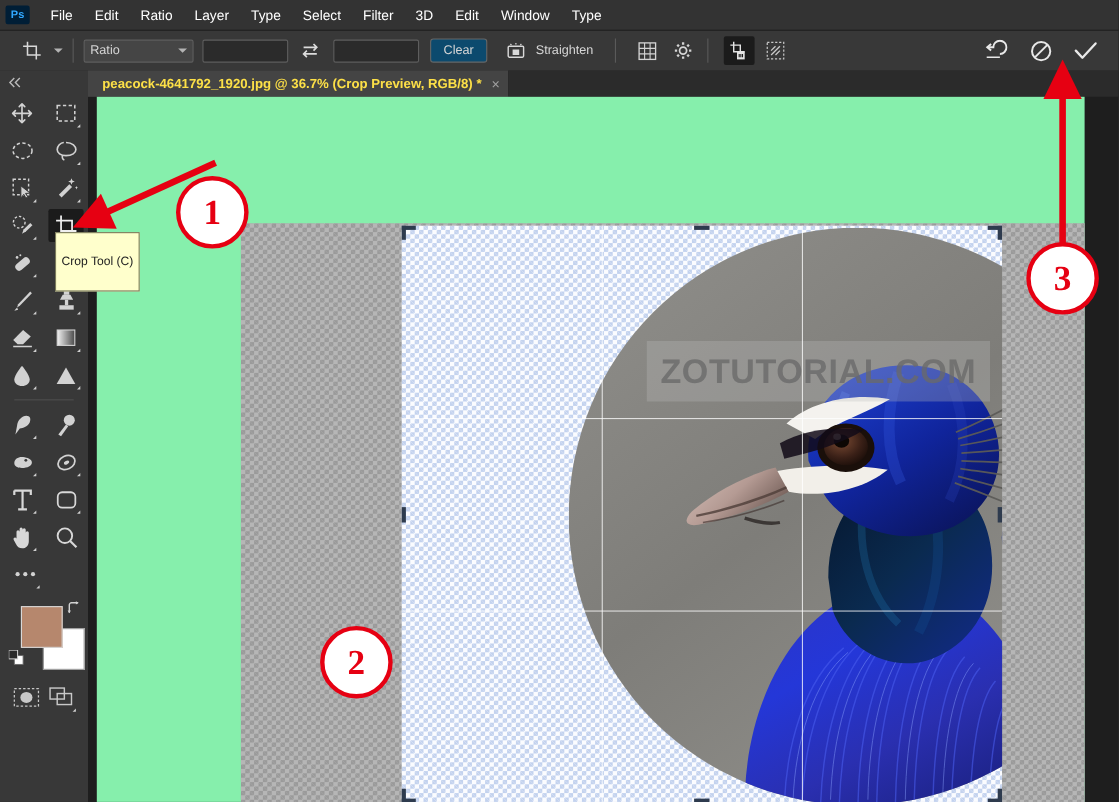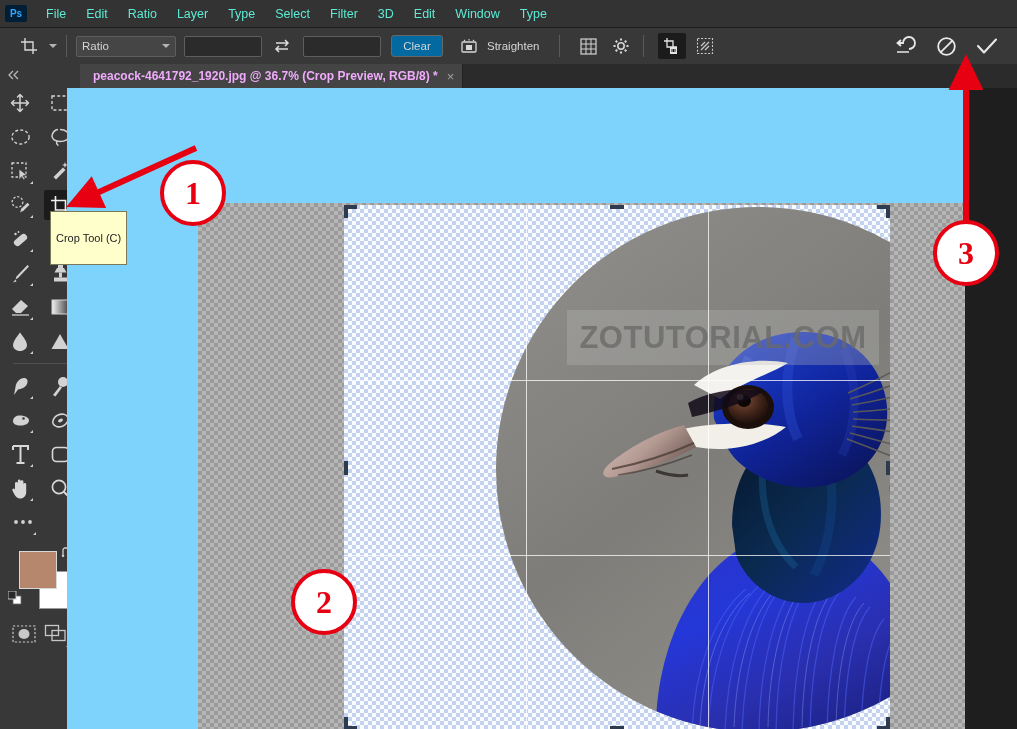--- a/index.html
+++ b/index.html
@@ -8,57 +8,57 @@
 
   #app { position:relative; width:1017px; height:729px; background:#1e1e1e; }
 
   
   .menubar { position:absolute; left:0; top:0; width:1017px; height:27px;
     background:#333333; display:flex; align-items:center; }
   .ps-logo { width:22px; height:17px; margin-left:5px; margin-right:9px;
     background:#001e36; color:#31a8ff; font-size:10px; font-weight:bold;
     display:flex; align-items:center; justify-content:center; border-radius:2px;
     font-family:"Liberation Sans", sans-serif; letter-spacing:0px; }
-  .menu-item { color:#5eead4; font-size:12.5px; padding:4px 10px; cursor:default;
+  .menu-item { color:#ffffff; font-size:12.5px; padding:4px 10px; cursor:default;
     white-space:nowrap; }
 
   
   .optionsbar { position:absolute; left:0; top:28px; width:1017px; height:37px;
     background:#383838; border-bottom:1px solid #2b2b2b; display:flex;
     align-items:center; }
   .ob-grip { width:10px; height:37px; }
   .tool-preset { display:flex; align-items:center; margin-left:6px; }
   .tool-preset-icon { width:26px; height:24px; display:flex; align-items:center;
     justify-content:center; }
   .chev { width:0;height:0;border-left:4px solid transparent;
     border-right:4px solid transparent;border-top:4px solid #b4b4b4; margin-left:7px;}
   .ob-sep { width:1px; height:22px; background:#5a5a5a; margin:0 9px; }
   .ratio-select { width:100px; height:21px; background:#454545; border:1px solid #5e5e5e;
     border-radius:2px; color:#d4d4d4; font-size:11.5px; display:flex;
     align-items:center; padding:0 5px; justify-content:space-between; }
   .ob-input { width:78px; height:21px; background:#2b2b2b; border:1px solid #5e5e5e;
     border-radius:2px; margin-left:8px; }
   .swap-btn { width:26px; height:22px; display:flex; align-items:center;
     justify-content:center; margin-left:7px; color:#d0d0d0; }
-  .clear-btn { width:52px; height:22px; background:#0369a1; border:1px solid #676767;
+  .clear-btn { width:52px; height:22px; background:#0c4a6e; border:1px solid #676767;
     border-radius:3px; color:#d6d6d6; font-size:11.5px; display:flex;
     align-items:center; justify-content:center; margin-left:10px; }
   .icon-btn { width:28px; height:26px; display:flex; align-items:center;
     justify-content:center; margin-left:5px; border-radius:2px; }
   .icon-btn.active { background:#1b1b1b; }
   .straighten-lbl { color:#d6d6d6; font-size:11.5px; margin-left:4px; }
   .ob-right { margin-left:auto; display:flex; align-items:center; margin-right:16px; }
   .ob-right .icon-btn { margin-left:13px; }
 
   
   .tabbar { position:absolute; left:80px; top:64px; width:937px; height:24px;
     background:#2b2b2b; display:flex; align-items:flex-end; }
   .doctab { height:24px; background:#444444; display:flex; align-items:center;
     padding:0 8px 0 13px; border-right:1px solid #232323; }
-  .doctab-title { color:#f0abfc; font-size:12px; font-weight:bold; white-space:nowrap;}
+  .doctab-title { color:#fde047; font-size:12px; font-weight:bold; white-space:nowrap;}
   .doctab-close { color:#a0a0a0; font-size:13px; margin-left:9px; line-height:1; }
 
   
   .toolbar { position:absolute; left:0; top:64px; width:80px; height:665px;
     background:#383838; }
   .tb-collapse { height:22px; display:flex; align-items:center;
     justify-content:flex-start; padding-left:7px; color:#b9b9b9; font-size:11px; }
   .tb-grid { display:flex; flex-wrap:wrap; width:80px; }
   .tb-cell { width:40px; height:34px; display:flex; align-items:center;
     justify-content:center; position:relative; }
@@ -76,22 +76,22 @@
   .sw-fg { position:absolute; left:19px; top:8px; width:38px; height:38px;
     background:#b6876d; border:1px solid #d8d8d8; }
   .sw-bg { position:absolute; left:39px; top:28px; width:38px; height:38px;
     background:#ffffff; border:1px solid #9a9a9a; }
   .sw-swap { position:absolute; left:61px; top:3px; color:#d0d0d0; font-size:11px; }
   .sw-default { position:absolute; left:8px; top:48px; }
 
   .tb-bottom { display:flex; justify-content:space-around; padding:4px 8px 0 8px; }
 
   
-  .canvasarea { position:absolute; left:67px; top:88px; width:898px; height:641px;
-    background:#7dd3fc; overflow:hidden; }
+  .canvasarea { position:absolute; left:88px; top:88px; width:898px; height:641px;
+    background:#86efac; overflow:hidden; }
 
   
   .doc { position:absolute; left:131px; top:115px; width:797px; height:530px; }
 
   
   .checker-gray {
     position:absolute; inset:0;
     background-image:
       linear-gradient(45deg,#9a9a9a 25%,transparent 25%,transparent 75%,#9a9a9a 75%),
       linear-gradient(45deg,#9a9a9a 25%,transparent 25%,transparent 75%,#9a9a9a 75%);

